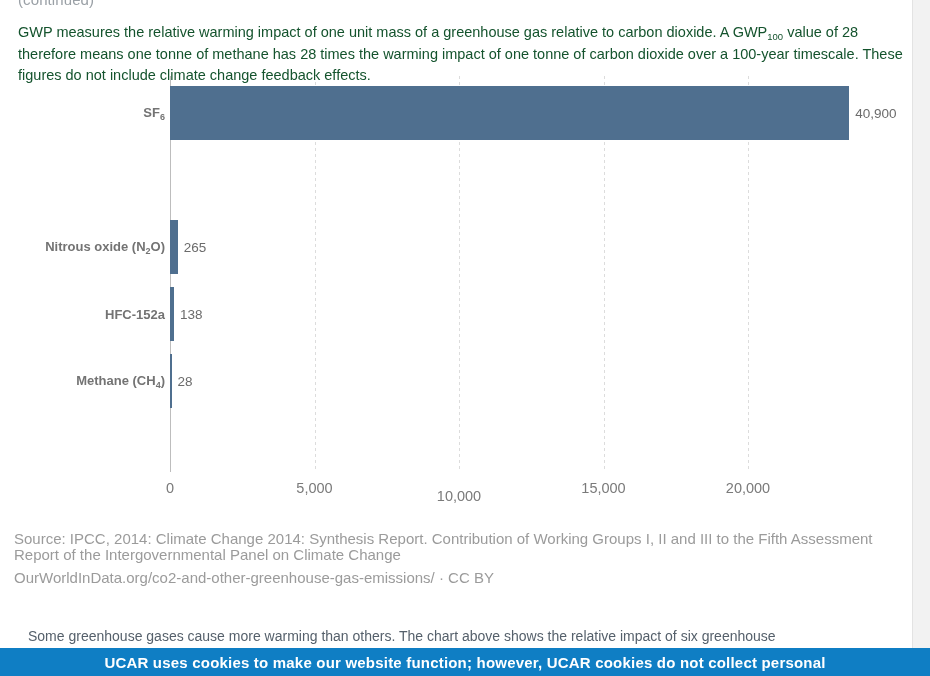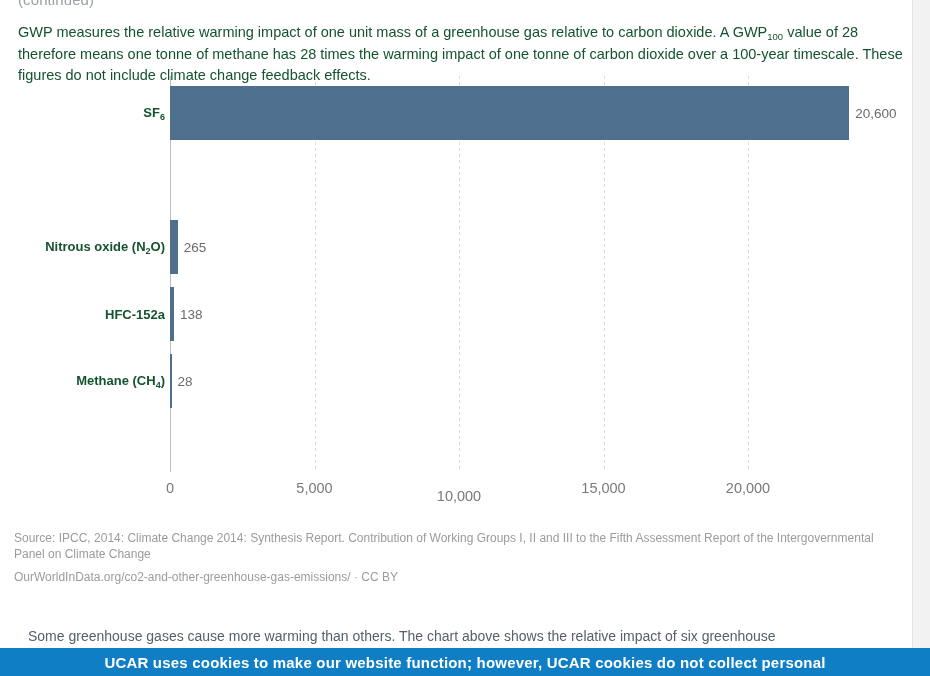--- a/index.html
+++ b/index.html
@@ -43,42 +43,42 @@
     position:absolute;top:0;width:1px;height:396px;
     background:repeating-linear-gradient(to bottom,#dcdcdc 0 3px,transparent 3px 6px);
   }
   .axis-zero{
     position:absolute;top:0;width:1px;height:396px;background:#bdbdbd;
   }
 
   .row{position:absolute;left:0;width:892px;height:67px;}
   .cat-label{
     position:absolute;right:741px;top:50%;transform:translateY(-50%);
-    font-size:13px;font-weight:bold;color:#14532d;white-space:nowrap;
+    font-size:13px;font-weight:bold;color:#737373;white-space:nowrap;
     text-align:right;line-height:21px;
   }
   .cat-label sub{font-size:9px;vertical-align:baseline;position:relative;top:3px;}
   .bar{
     position:absolute;top:50%;transform:translateY(-50%);
     background:#4f6f8f;height:54px;
   }
   .val-label{
     position:absolute;top:50%;transform:translateY(-50%);
     font-size:13.5px;color:#6b6b6b;white-space:nowrap;
   }
 
   .tick{
     position:absolute;top:404px;font-size:14.5px;color:#7a7a7a;
     transform:translateX(-50%);white-space:nowrap;
   }
 
   
   .source{
     position:absolute;left:14px;top:531px;width:890px;
-    font-size:12px;line-height:15.5px;color:#9b9b9b;
+    font-size:15px;line-height:15.5px;color:#9b9b9b;
   }
   .source .line2{display:block;margin-top:8px;}
 
   
   .body-text{
     position:absolute;left:28px;top:612px;width:870px;
     font-size:14px;line-height:21px;color:#55606b;
   }
 
   
@@ -106,21 +106,21 @@
   <div class="chart-wrap">
     <div class="plot" id="plot">
         <div class="axis-zero" style="left: 156px;"></div>
         <div class="gridline" style="left: 300.5px;"></div>
         <div class="gridline" style="left: 445px;"></div>
         <div class="gridline" style="left: 589.5px;"></div>
         <div class="gridline" style="left: 734px;"></div>
         <div class="row" style="top: 3px;">
           <div class="cat-label">SF<sub>6</sub></div>
           <div class="bar" style="left: 156px; width: 679.15px; background: rgb(79, 111, 143);"></div>
-          <div class="val-label" style="left: 841.15px;">20,600</div>
+          <div class="val-label" style="left: 841.15px;">40,900</div>
         </div>
         <div class="row" style="top: 137px;">
           <div class="cat-label">Nitrous oxide (N<sub>2</sub>O)</div>
           <div class="bar" style="left: 156px; width: 7.6585px; background: rgb(79, 111, 143);"></div>
           <div class="val-label" style="left: 169.659px;">265</div>
         </div>
         <div class="row" style="top: 204px;">
           <div class="cat-label">HFC-152a</div>
           <div class="bar" style="left: 156px; width: 3.9882px; background: rgb(79, 111, 143);"></div>
           <div class="val-label" style="left: 165.988px;">138</div>

